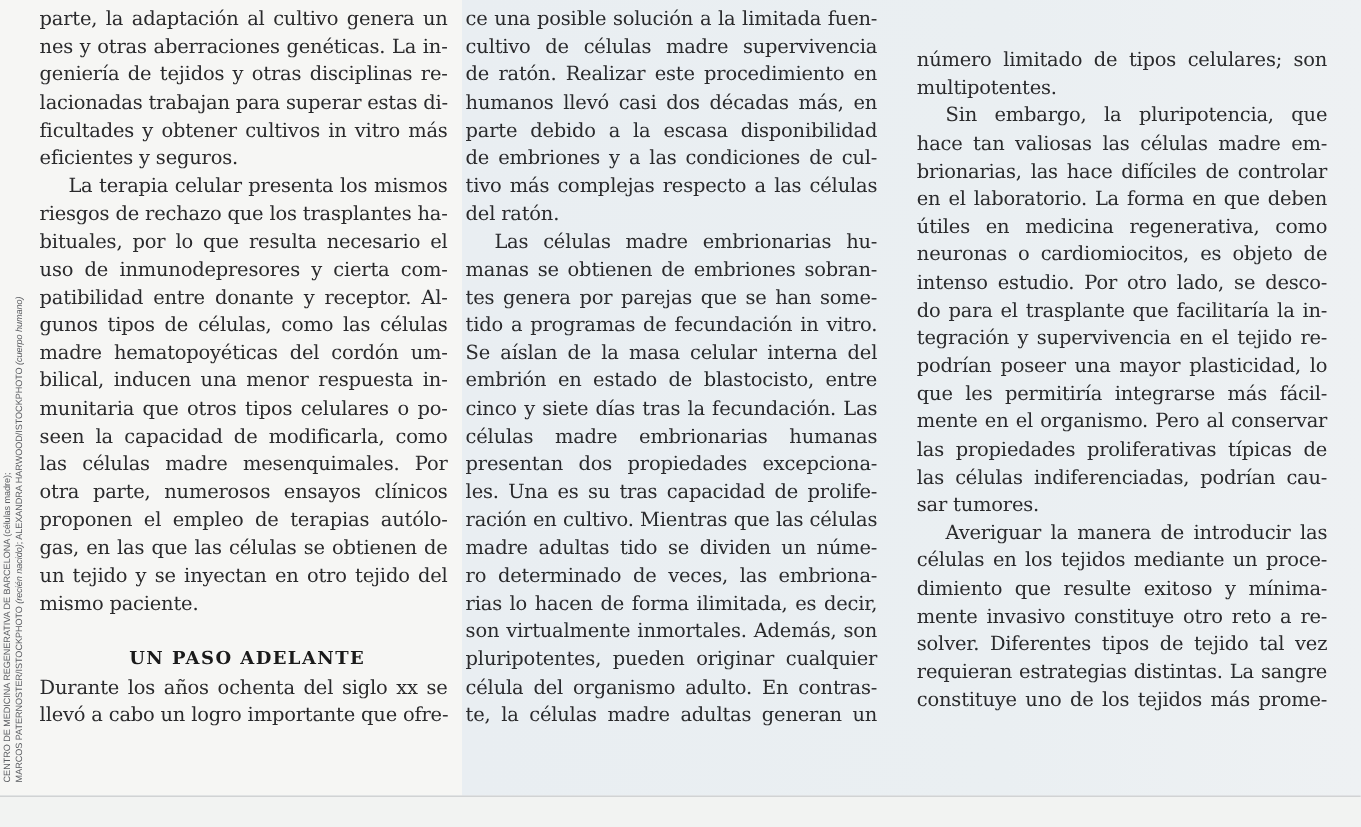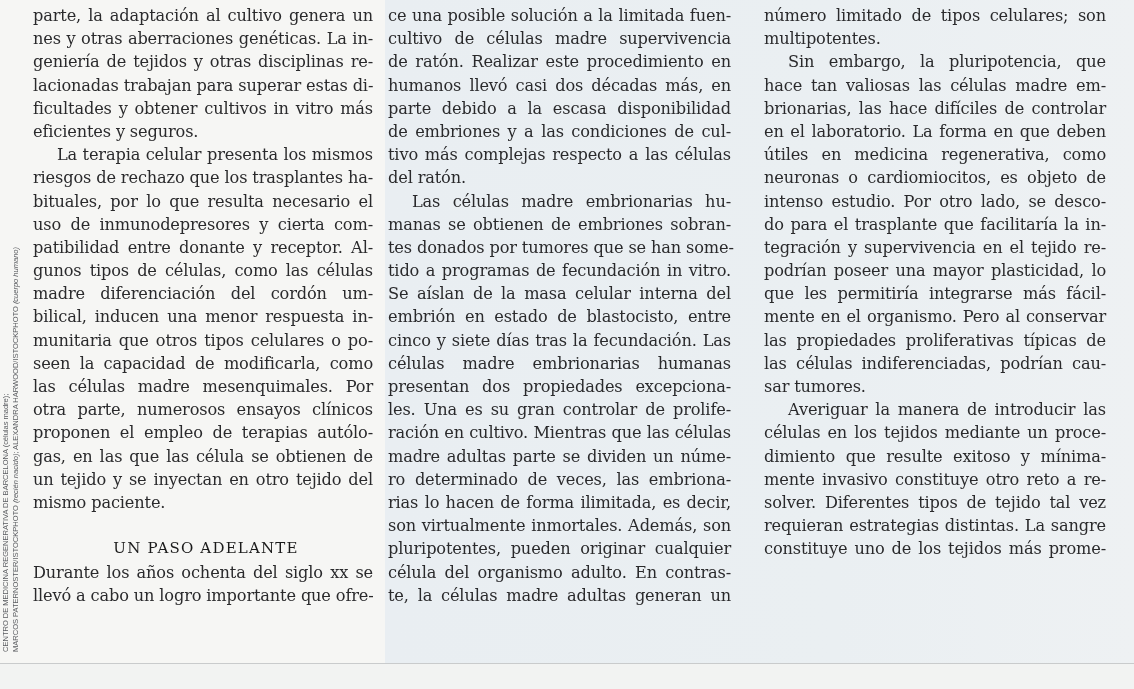--- a/index.html
+++ b/index.html
@@ -31,27 +31,27 @@
   }
   .credit .it { font-style: italic; }
   .col {
     position: absolute; top: 4px; width: 340px;
     font-size: 16.2px; line-height: 23.2px;
     text-align: justify; hyphens: manual;
     letter-spacing: -0.15px;
   }
   .col-1 { left: 33px; }
   .col-2 { left: 388px; width: 343px; }
-  .col-3 { left: 764px; width: 342px; }
+  .col-3 { left: 764px; width: 342px; margin-top: 34px; }
   .line { display: block; white-space: nowrap; text-align-last: justify; height: 23.2px; overflow: visible; }
   .line.last { text-align-last: left; }
   .line.indent { padding-left: 24px; }
   .heading {
     display: block; height: 23.2px; margin-top: 23.2px;
-    text-align: center; font-weight: normal; letter-spacing: 1.2px;
+    text-align: center; font-weight: bold; letter-spacing: 1.2px;
     font-size: 15px; color: #1a1a1a; padding-left: 6px;
   }
 </style>
 </head>
 <body>
 
 <div class="page-bg-left"></div>
 <div class="page-bg-right"></div>
 <div class="bottom-strip"></div>
 
@@ -66,55 +66,55 @@
     <span class="line">geniería de tejidos y otras disciplinas re-</span>
     <span class="line">lacionadas trabajan para superar estas di-</span>
     <span class="line">ficultades y obtener cultivos in vitro más</span>
     <span class="line last">eficientes y seguros.</span>
     <span class="line indent">La terapia celular presenta los mismos</span>
     <span class="line">riesgos de rechazo que los trasplantes ha-</span>
     <span class="line">bituales, por lo que resulta necesario el</span>
     <span class="line">uso de inmunodepresores y cierta com-</span>
     <span class="line">patibilidad entre donante y receptor. Al-</span>
     <span class="line">gunos tipos de células, como las células</span>
-    <span class="line">madre diferenciación del cordón um-</span>
+    <span class="line">madre hematopoyéticas del cordón um-</span>
     <span class="line">bilical, inducen una menor respuesta in-</span>
     <span class="line">munitaria que otros tipos celulares o po-</span>
     <span class="line">seen la capacidad de modificarla, como</span>
     <span class="line">las células madre mesenquimales. Por</span>
     <span class="line">otra parte, numerosos ensayos clínicos</span>
     <span class="line">proponen el empleo de terapias autólo-</span>
-    <span class="line">gas, en las que las célula se obtienen de</span>
+    <span class="line">gas, en las que las células se obtienen de</span>
     <span class="line">un tejido y se inyectan en otro tejido del</span>
     <span class="line last">mismo paciente.</span>
     <span class="heading">UN PASO ADELANTE</span>
     <span class="line">Durante los años ochenta del siglo xx se</span>
     <span class="line">llevó a cabo un logro importante que ofre-</span>
   </div>
 <div class="col col-2">
     <span class="line">ce una posible solución a la limitada fuen-</span>
     <span class="line">cultivo de células madre supervivencia</span>
     <span class="line">de ratón. Realizar este procedimiento en</span>
     <span class="line">humanos llevó casi dos décadas más, en</span>
     <span class="line">parte debido a la escasa disponibilidad</span>
     <span class="line">de embriones y a las condiciones de cul-</span>
     <span class="line">tivo más complejas respecto a las células</span>
     <span class="line last">del ratón.</span>
     <span class="line indent">Las células madre embrionarias hu-</span>
     <span class="line">manas se obtienen de embriones sobran-</span>
-    <span class="line">tes donados por tumores que se han some-</span>
+    <span class="line">tes genera por parejas que se han some-</span>
     <span class="line">tido a programas de fecundación in vitro.</span>
     <span class="line">Se aíslan de la masa celular interna del</span>
     <span class="line">embrión en estado de blastocisto, entre</span>
     <span class="line">cinco y siete días tras la fecundación. Las</span>
     <span class="line">células madre embrionarias humanas</span>
     <span class="line">presentan dos propiedades excepciona-</span>
-    <span class="line">les. Una es su gran controlar de prolife-</span>
+    <span class="line">les. Una es su tras capacidad de prolife-</span>
     <span class="line">ración en cultivo. Mientras que las células</span>
-    <span class="line">madre adultas parte se dividen un núme-</span>
+    <span class="line">madre adultas tido se dividen un núme-</span>
     <span class="line">ro determinado de veces, las embriona-</span>
     <span class="line">rias lo hacen de forma ilimitada, es decir,</span>
     <span class="line">son virtualmente inmortales. Además, son</span>
     <span class="line">pluripotentes, pueden originar cualquier</span>
     <span class="line">célula del organismo adulto. En contras-</span>
     <span class="line">te, la células madre adultas generan un</span>
   </div>
 <div class="col col-3">
     <span class="line">número limitado de tipos celulares; son</span>
     <span class="line last">multipotentes.</span>

